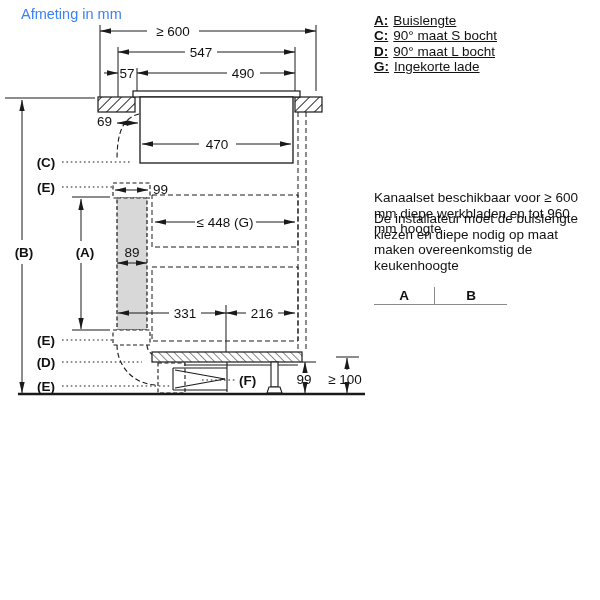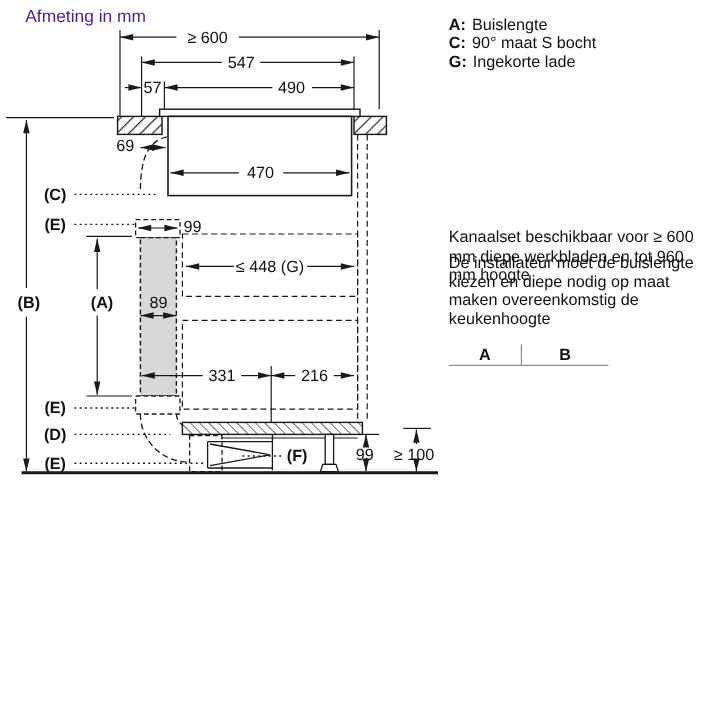--- a/index.html
+++ b/index.html
@@ -2,28 +2,28 @@
 <html><head>
 <meta charset="utf-8">
 <style>
   html,body{margin:0;padding:0;}
   body{
     width:600px;height:600px;background:#ffffff;position:relative;
     font-family:"Liberation Sans",sans-serif;color:#111;
     -webkit-font-smoothing:antialiased;
   }
   .page-title{
-    position:absolute;left:21px;top:6px;font-size:14.5px;color:#4c1d95;
+    position:absolute;left:21px;top:6px;font-size:14.5px;color:#3b82f6;
   }
   svg text{
     font-family:"Liberation Sans",sans-serif;font-size:13.5px;fill:#111;
   }
   svg text.lbl{font-weight:bold;}
   .right-col{position:absolute;left:374px;width:220px;}
-  .legend{top:13px;}
+  .legend{top:13px;text-decoration:underline;}
   .legend-row{font-size:13.5px;line-height:15.4px;white-space:nowrap;}
   .legend-row b{margin-right:5px;}
   .note{font-size:13.5px;line-height:15.6px;}
   .note-1{top:144px;margin-top:46px;}
   .note-2{top:211px;}
   .table-wrap{top:287px;}
   table.spec{border-collapse:collapse;font-size:13.5px;}
   table.spec th,table.spec td{
     text-align:center;padding:1px 10px;border-bottom:1.5px solid #8a8a8a;
   }
@@ -194,20 +194,21 @@
     <line x1="347" y1="387" x2="347" y2="393" marker-end="url(#ah)"></line>
   </g>
   <text x="345" y="379" text-anchor="middle" dominant-baseline="central">≥ 100</text>
 
   <line x1="18" y1="394" x2="365" y2="394" stroke="#1a1a1a" stroke-width="2.5"></line>
 </svg>
 
 <div class="right-col legend">
   <div class="legend-row"><b>A:</b><span>Buislengte</span></div>
   <div class="legend-row"><b>C:</b><span>90° maat S bocht</span></div>
+  <div class="legend-row"><b>D:</b><span>90° maat L bocht</span></div>
   <div class="legend-row"><b>G:</b><span>Ingekorte lade</span></div>
 </div>
 
 <div class="right-col note note-1">Kanaalset beschikbaar voor ≥ 600 mm diepe werkbladen en tot 960 mm hoogte</div>
 <div class="right-col note note-2">De installateur moet de buislengte kiezen en diepe nodig op maat maken overeenkomstig de keukenhoogte</div>
 
 <div class="right-col table-wrap">
   <table class="spec">
     <thead>
       <tr>

